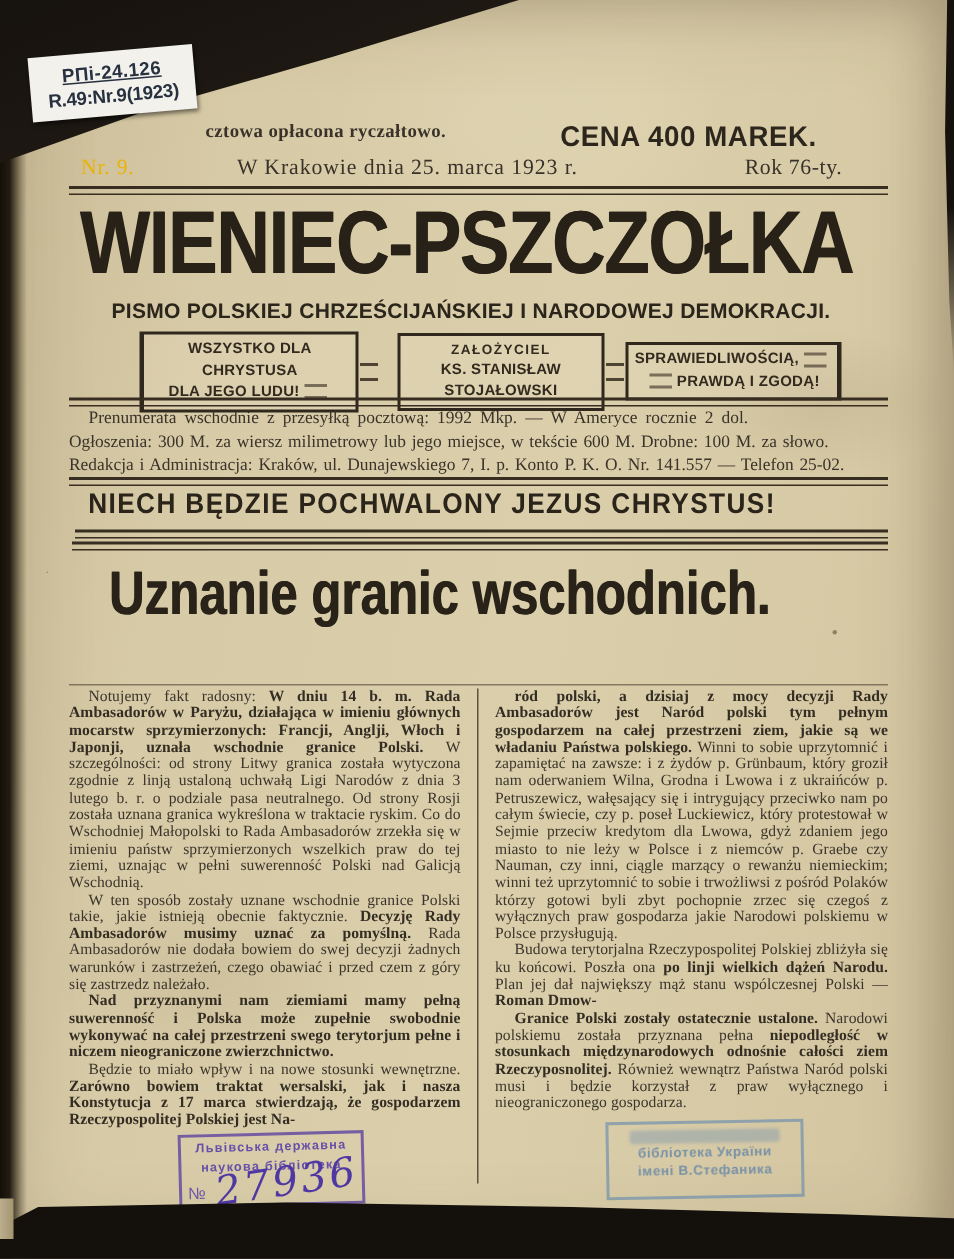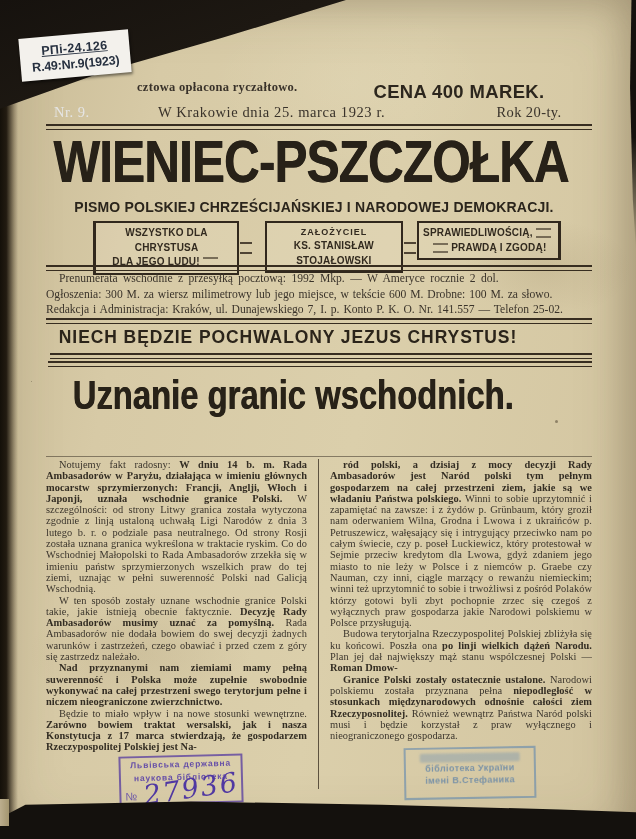--- a/index.html
+++ b/index.html
@@ -37,39 +37,39 @@
     background:#f3f1ec;transform:rotate(-5deg);box-shadow:1px 2px 3px rgba(0,0,0,.5);
     text-align:center;color:#273140;font-family:"Liberation Sans",sans-serif;font-weight:bold;}
   .label .l1{font-size:12.5px;text-decoration:underline;letter-spacing:.3px;}
   .label .l2{font-size:12.5px;margin-top:2px;letter-spacing:-.2px;}
   
   .postal{position:absolute;left:137px;top:80px;font-weight:bold;font-size:12.5px;
     letter-spacing:.3px;color:#39322a;}
   .price{position:absolute;left:364px;top:81px;width:190px;text-align:center;
     font-family:"Liberation Sans",sans-serif;font-weight:bold;font-size:19px;
     letter-spacing:.4px;color:#2c261d;transform:scaleX(.97);}
-  .issue{position:absolute;left:54px;top:104px;font-size:14.5px;color:#e5e5e5;letter-spacing:.5px;}
+  .issue{position:absolute;left:54px;top:104px;font-size:14.5px;color:#eab308;letter-spacing:.5px;}
   .dateline{position:absolute;left:158px;top:104px;width:286px;
     font-size:14.5px;color:#39322a;letter-spacing:.6px;}
   .volume{position:absolute;left:486px;top:104px;width:86px;text-align:center;
     font-size:14.5px;color:#39322a;letter-spacing:.4px;}
   
   .rule{position:absolute;left:46px;right:44px;}
   .rule.d2{height:3px;border-top:2.4px solid #372d20;border-bottom:1.3px solid #372d20;}
   .rule.thin{border-top:1px solid rgba(62,52,40,.55);}
   
   .mast-title{position:absolute;left:26px;top:128px;width:544px;text-align:center;
     font-family:"Liberation Sans",sans-serif;font-weight:bold;font-size:55px;line-height:62px;
     letter-spacing:-1px;color:#272118;transform:scaleX(.9) scaleY(1.08);transform-origin:center top;
     text-shadow:.6px 0 0 #272118;white-space:nowrap;}
   .mast-sub{position:absolute;left:36px;right:44px;top:199px;text-align:center;
     font-family:"Liberation Sans",sans-serif;font-weight:bold;font-size:14px;
     letter-spacing:.2px;color:#2b251c;}
   
-  .boxes{position:absolute;left:54px;top:221px;width:468px;display:flex;align-items:flex-start;padding-left:39px;}
+  .boxes{position:absolute;left:54px;top:221px;width:468px;display:flex;align-items:center;padding-left:39px;}
   .mbox{border:2px solid #31281d;padding:3px 3px;text-align:center;
     font-family:"Liberation Sans",sans-serif;font-weight:bold;font-size:10px;line-height:1.45;
     letter-spacing:.2px;color:#322a1f;background:rgba(255,248,230,.12);}
   .mbox.b1{width:148px;border-left-width:3px;}
   .mbox.b2{width:140px;margin-left:12px;}
   .mbox.b3{width:146px;border-right-width:3px;}
   .conn{align-self:center;width:13px;height:8px;margin:0 1px;
     border-top:2.5px solid #372d20;border-bottom:2.5px solid #372d20;opacity:.85;}
   .deco{display:inline-block;width:15px;height:6px;vertical-align:middle;margin:0 3px;
     border-top:2px solid #372d20;border-bottom:2px solid #372d20;opacity:.6;}
@@ -117,21 +117,21 @@
 <body>
 
 <div id="canvas">
   <div class="page"></div>
   <div class="specks"></div>
 
   <div class="postal">cztowa opłacona ryczałtowo.</div>
   <div class="price">CENA 400 MAREK.</div>
   <div class="issue">Nr. 9.</div>
   <div class="dateline">W Krakowie dnia 25. marca 1923 r.</div>
-  <div class="volume">Rok 20-ty.</div>
+  <div class="volume">Rok 76-ty.</div>
   <div class="rule d2" style="top:124px;"></div>
 
   <div class="mast-title">WIENIEC-PSZCZOŁKA</div>
   <div class="mast-sub">PISMO POLSKIEJ CHRZEŚCIJAŃSKIEJ I NARODOWEJ DEMOKRACJI.</div>
 
   <div class="boxes">
     <div class="mbox b1">
       <div>WSZYSTKO DLA CHRYSTUSA</div>
       <div><span>DLA JEGO LUDU!</span><span class="deco"></span></div>
     </div>

